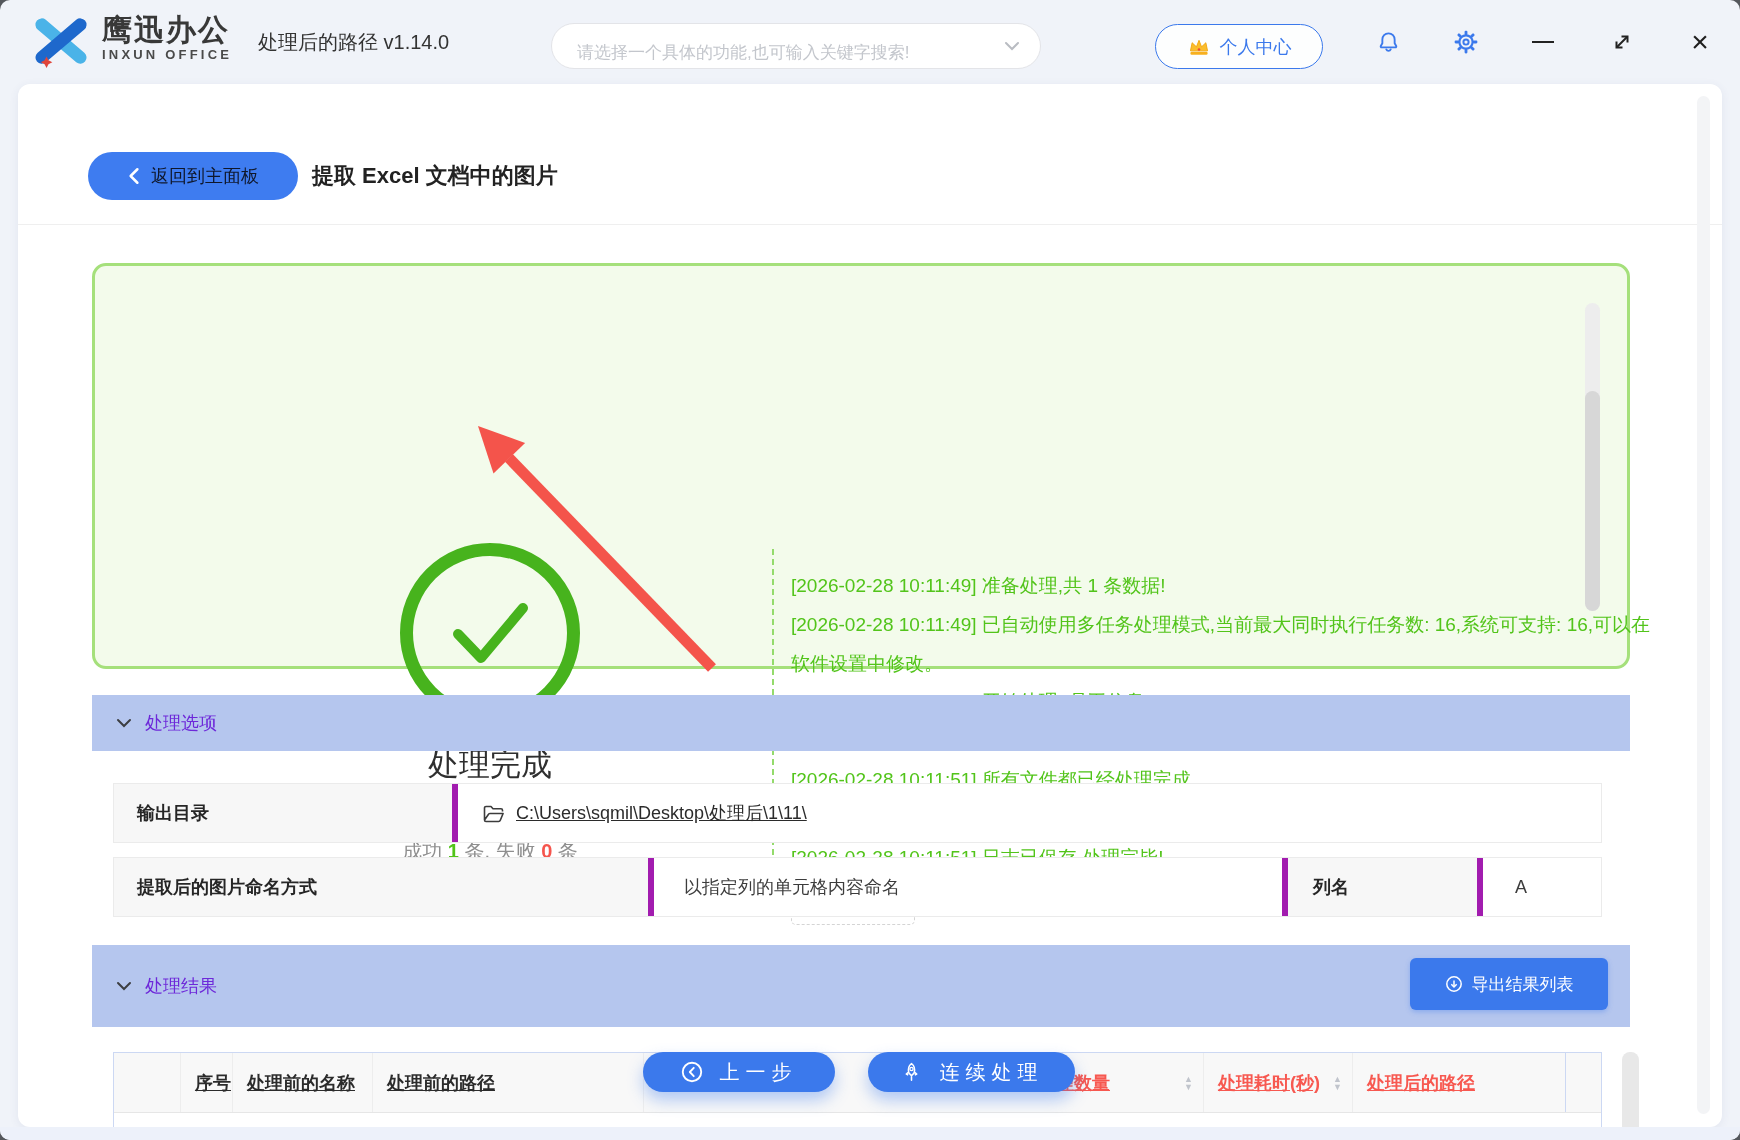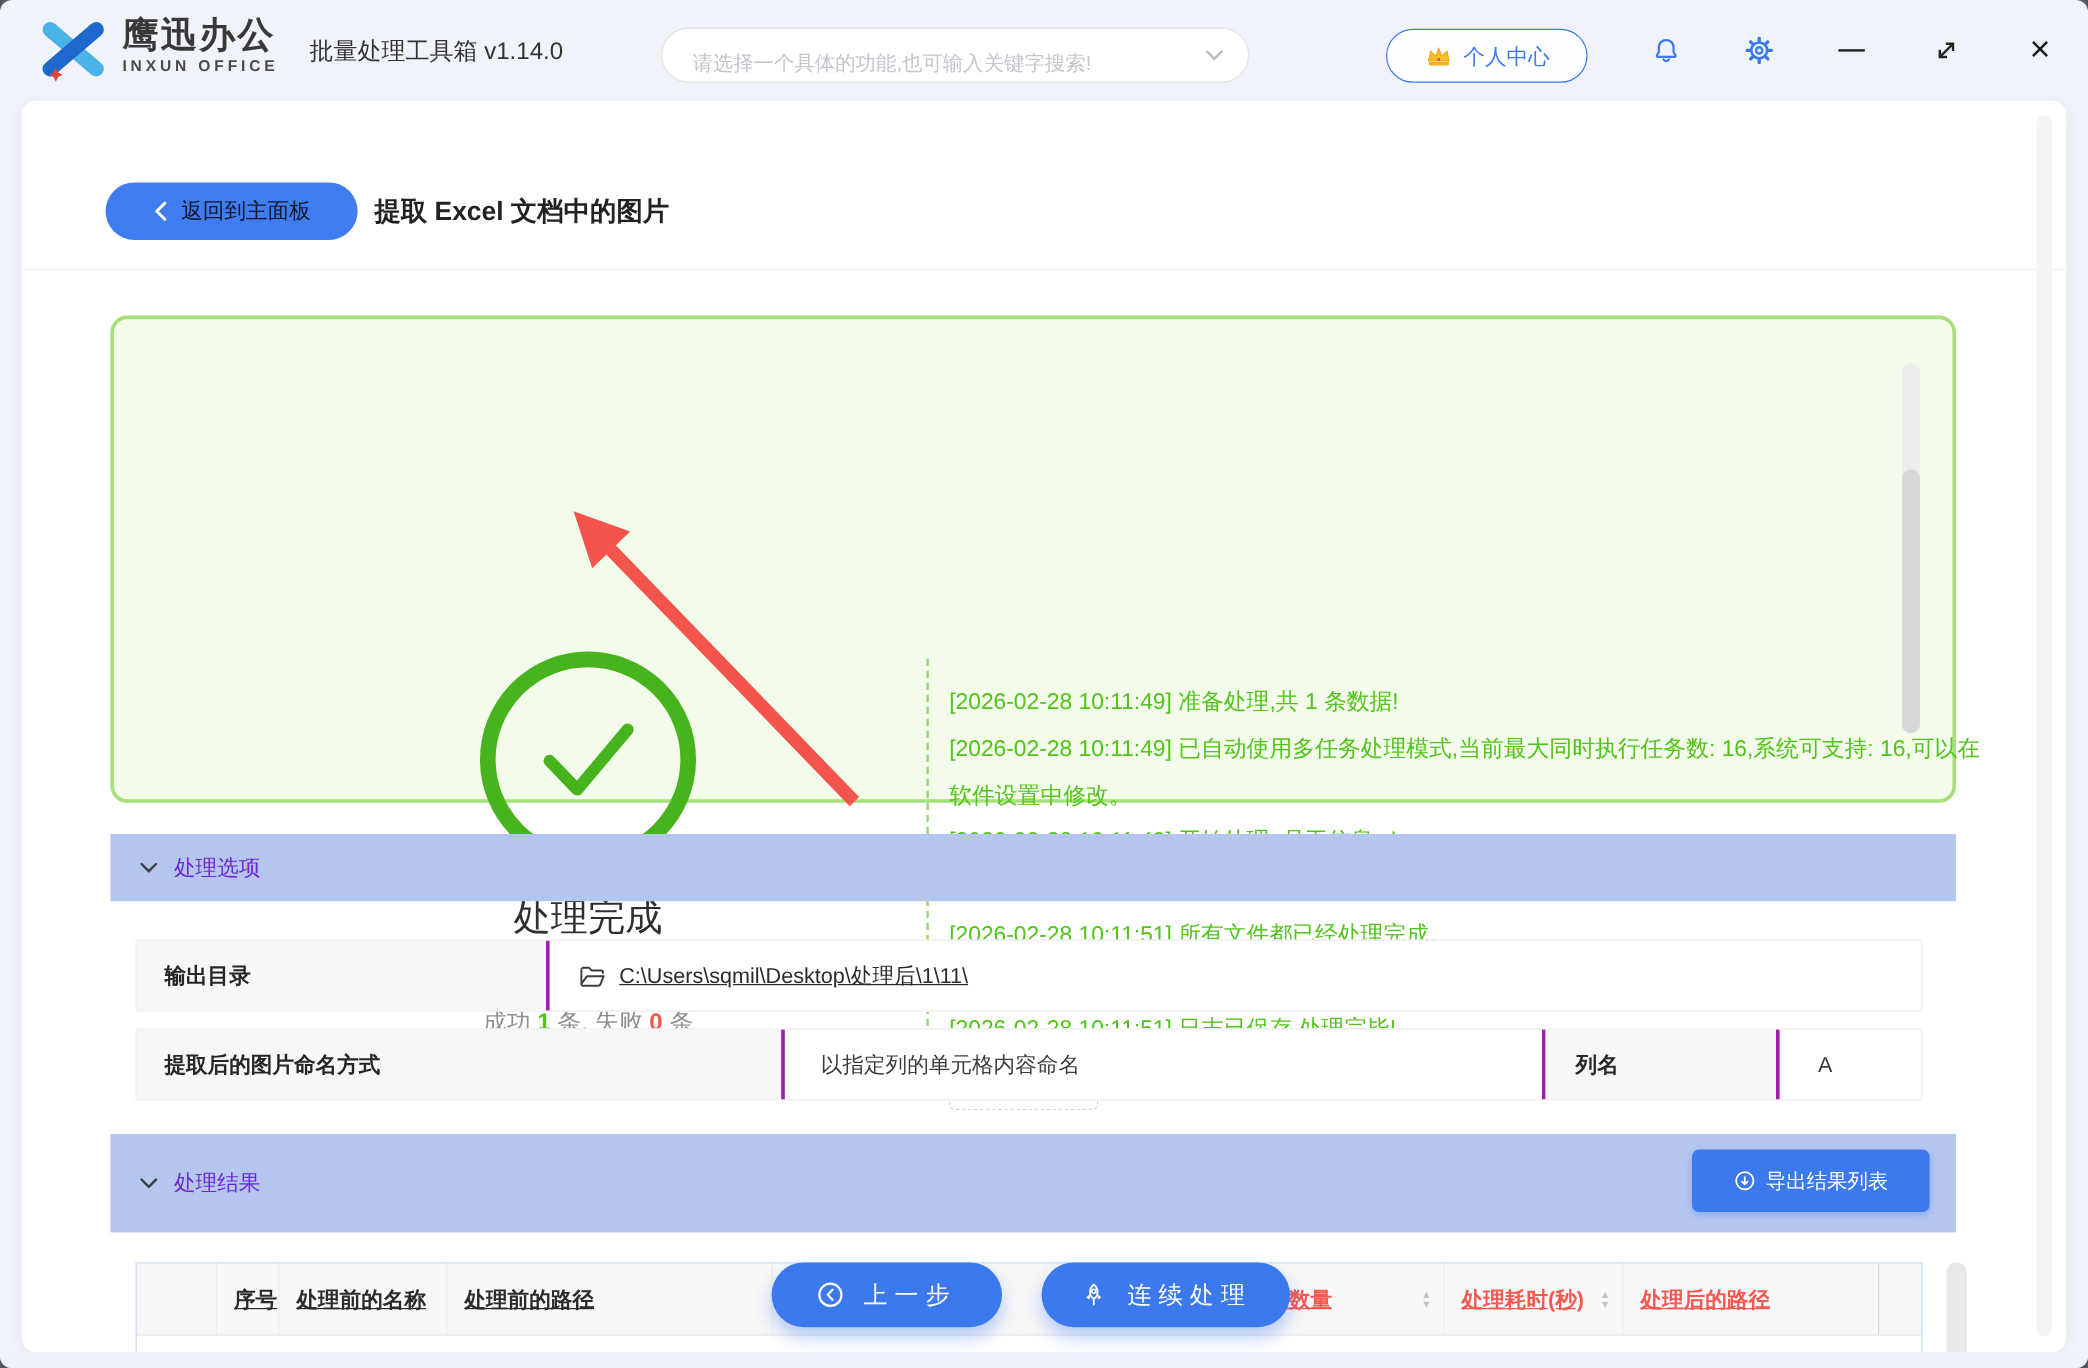--- a/index.html
+++ b/index.html
@@ -52,21 +52,21 @@
   
   .sec-hdr { position:absolute; left:92px; width:1538px; background:#b5c6ee; display:flex; align-items:center; cursor:pointer; }
   .sec-opts { top:695px; height:56px; }
   .sec-res  { top:945px; height:82px; }
   .sec-hdr .chev { margin-left:24px; margin-right:13px; display:flex; }
   .sec-hdr .sec-label { font-size:18px; color:#6d28d9; }
 
   
   .opt-row { position:absolute; left:113px; width:1489px; height:60px; border:1px solid #ebebeb; display:flex; background:#fff; }
   .opt-row1 { top:783px; } .opt-row2 { top:857px; }
-  .cell { display:flex; align-items:center; height:100%; border-right:3px solid #a21caf; }
+  .cell { display:flex; align-items:center; height:100%; border-right:6px solid #a21caf; }
   .cell:last-child { border-right:none; }
   .cell.gray { background:#f7f7f7; }
   .cell .lab { font-size:18px; font-weight:700; color:#262626; }
   .cell .val { font-size:18px; color:#3c3c3c; }
   .c-outlab { width:344px; padding-left:23px; }
   .c-outval { flex:1; padding-left:25px; gap:11px; }
   .link { font-size:18px; color:#2b2b2b; text-decoration:underline; cursor:pointer; }
   .c-namelab { width:540px; padding-left:23px; }
   .c-nameval { width:634px; padding-left:30px; }
   .c-collab { width:195px; padding-left:25px; }
@@ -83,21 +83,21 @@
   .th .txt { padding-left:14px;text-decoration:underline; }
   .sortbox { margin-left:auto; margin-right:10px; display:flex; flex-direction:column; line-height:8px; cursor:pointer; }
   .sortbox i { font-style:normal; font-size:9px; color:#c0c4cc; }
   .th-c0 { width:67px; } .th-c1 { width:52px; } .th-c2 { width:140px; } .th-c3 { width:271px; }
   .th-c4 { width:380px; border-right:none; } .th-c5 { width:180px; } .th-c6 { width:149px; } .th-c7 { width:212px; border-right:none; }
   .th-c8 { flex:1; border-left:1px solid #ccd8f3; border-right:none; }
   .rrow-empty { position:absolute; left:0; top:61px; width:1487px; height:14px; background:#fff; }
   .rt-scroll { position:absolute; left:1622px; top:1052px; width:17px; height:75px; background:#e8e8e8; border-radius:8px 8px 0 0; }
 
   
-  .fab { position:absolute; top:1052px; height:54px; background:#3b79ec; border-radius:27px; display:flex; align-items:center; justify-content:center; gap:11px; cursor:pointer; box-shadow:0 8px 16px rgba(59,121,236,0.38); z-index:5; }
+  .fab { position:absolute; top:1052px; height:40px; background:#3b79ec; border-radius:27px; display:flex; align-items:center; justify-content:center; gap:11px; cursor:pointer; box-shadow:0 8px 16px rgba(59,121,236,0.38); z-index:5; }
   .fab span { color:#fff; font-size:20px; letter-spacing:6px; padding-left:6px; }
   .fab-prev { left:643px; width:192px; }
   .fab-cont { left:868px; width:207px; }
 
   .bottom-strip { position:absolute; left:0; top:1127px; width:1740px; height:13px; background:#edf1fa; }
   .page-scroll { position:absolute; left:1697px; top:96px; width:13px; height:1018px; background:#f3f4f6; border-radius:7px; }
 </style>
 </head>
 <body>
 
@@ -107,21 +107,21 @@
   <div class="topbar">
     <svg class="logo" viewBox="0 0 64 56">
       <line x1="12" y1="10" x2="52" y2="44" stroke="#4ab3e8" stroke-width="13" stroke-linecap="round"></line>
       <line x1="52" y1="10" x2="12" y2="44" stroke="#1e68cc" stroke-width="13" stroke-linecap="round"></line>
       <path d="M17 43 l2 4 4 2 -4 2 -2 4 -2 -4 -4 -2 4 -2 z" fill="#e0453a"></path>
     </svg>
     <div class="brand">
       <div class="brand-cn">鹰迅办公</div>
       <div class="brand-en">INXUN OFFICE</div>
     </div>
-    <div class="app-title">批量处理工具箱 v1.14.0</div>
+    <div class="app-title">处理后的路径 v1.14.0</div>
 
     <div class="search-sel">
       <div class="search-ph">请选择一个具体的功能,也可输入关键字搜索!</div>
       <svg width="16" height="12" viewBox="0 0 16 12">
         <polyline points="2,3 8,9 14,3" fill="none" stroke="#b9bcc2" stroke-width="2" stroke-linecap="round"></polyline>
       </svg>
     </div>
 
     <div class="user-btn">
       <svg width="24" height="22" viewBox="0 0 28 24">

